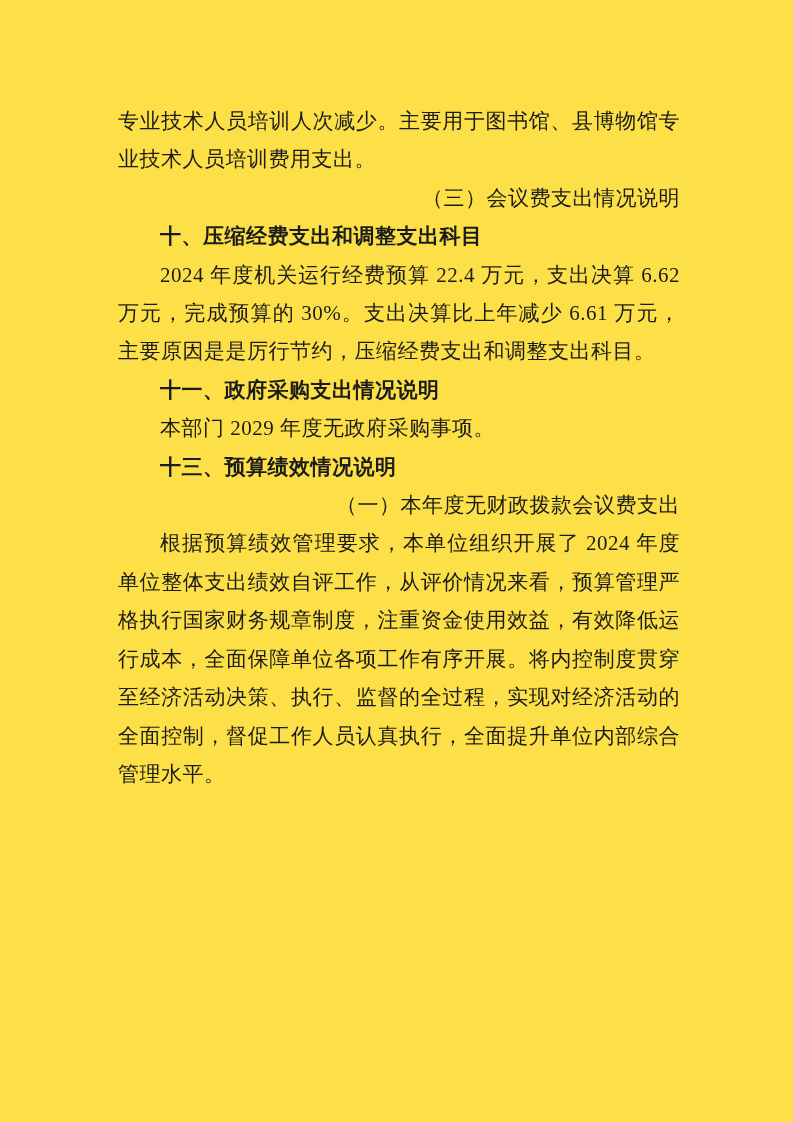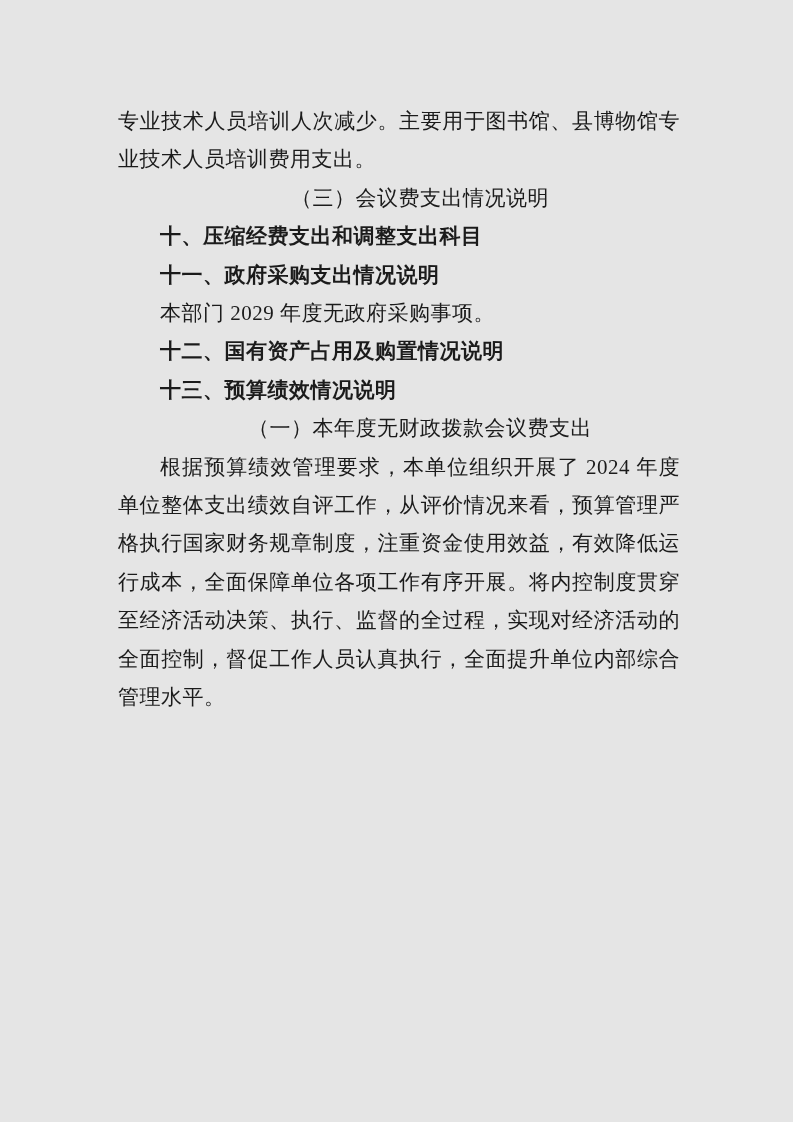--- a/index.html
+++ b/index.html
@@ -31,39 +31,39 @@
     color: #1b1b1b;
     letter-spacing: 0.5px;
   }
   p.body {
     font-family: "Liberation Serif", "DejaVu Serif", serif;
     text-align: justify;
     text-justify: inter-ideograph;
   }
   p.subheading {
     font-family: "Liberation Serif", "DejaVu Serif", serif;
-    text-align: center;
+    text-align: right;
   }
   p.heading {
     font-family: "Liberation Sans", "DejaVu Sans", sans-serif;
     font-weight: 700;
     text-align: left;
   }
   .indent { text-indent: 2em; }
   .no-indent { text-indent: 0; }
 </style>
 </head>
 <body>
 
-<div class="page" style="background: #e5e5e5;">
+<div class="page" style="background: #fde047;">
   <div class="content" style="color: rgb(27, 27, 27);">
 
   <p class="body no-indent">专业技术人员培训人次减少。主要用于图书馆、县博物馆专业技术人员培训费用支出。</p>
       <p class="subheading indent">（三）会议费支出情况说明</p>
       <p class="heading indent">十、压缩经费支出和调整支出科目</p>
+      <p class="body indent">2024 年度机关运行经费预算 22.4 万元，支出决算 6.62 万元，完成预算的 30%。支出决算比上年减少 6.61 万元，主要原因是是厉行节约，压缩经费支出和调整支出科目。</p>
       <p class="heading indent">十一、政府采购支出情况说明</p>
       <p class="body indent">本部门 2029 年度无政府采购事项。</p>
-      <p class="heading indent">十二、国有资产占用及购置情况说明</p>
       <p class="heading indent">十三、预算绩效情况说明</p>
       <p class="subheading indent">（一）本年度无财政拨款会议费支出</p>
       <p class="body indent">根据预算绩效管理要求，本单位组织开展了 2024 年度单位整体支出绩效自评工作，从评价情况来看，预算管理严格执行国家财务规章制度，注重资金使用效益，有效降低运行成本，全面保障单位各项工作有序开展。将内控制度贯穿至经济活动决策、执行、监督的全过程，实现对经济活动的全面控制，督促工作人员认真执行，全面提升单位内部综合管理水平。</p>
     </div>
 </div>
 
 </body></html>

